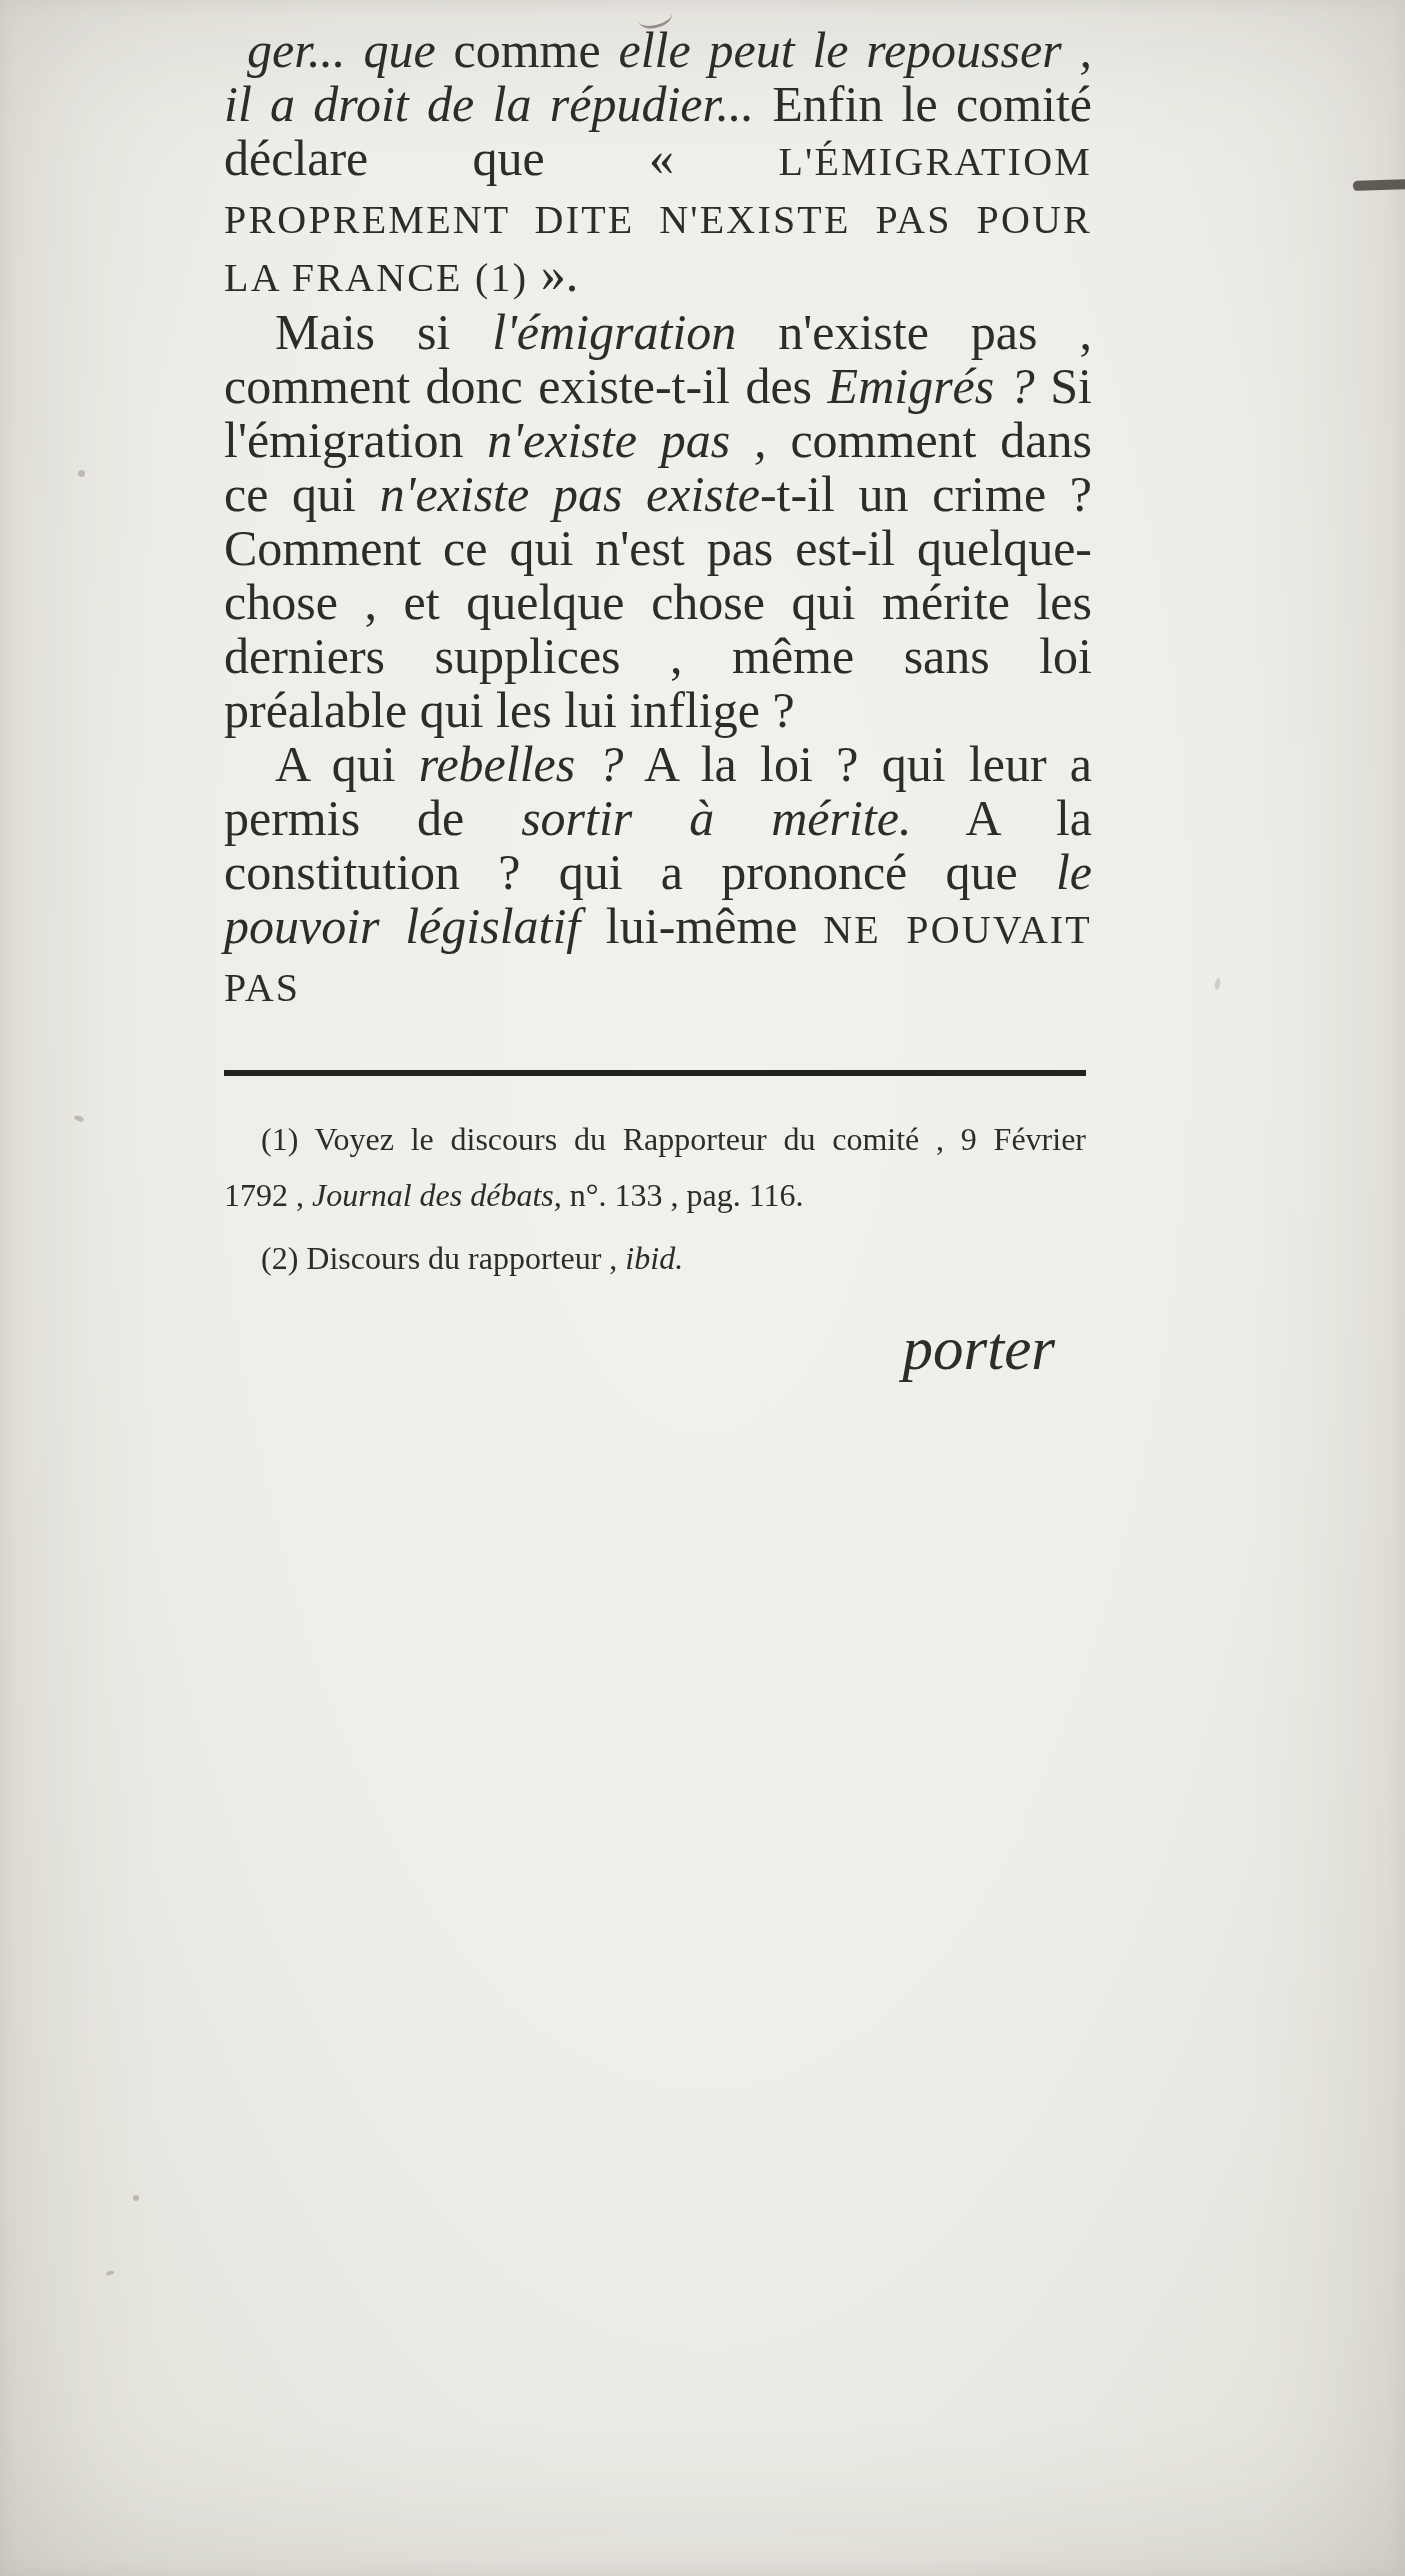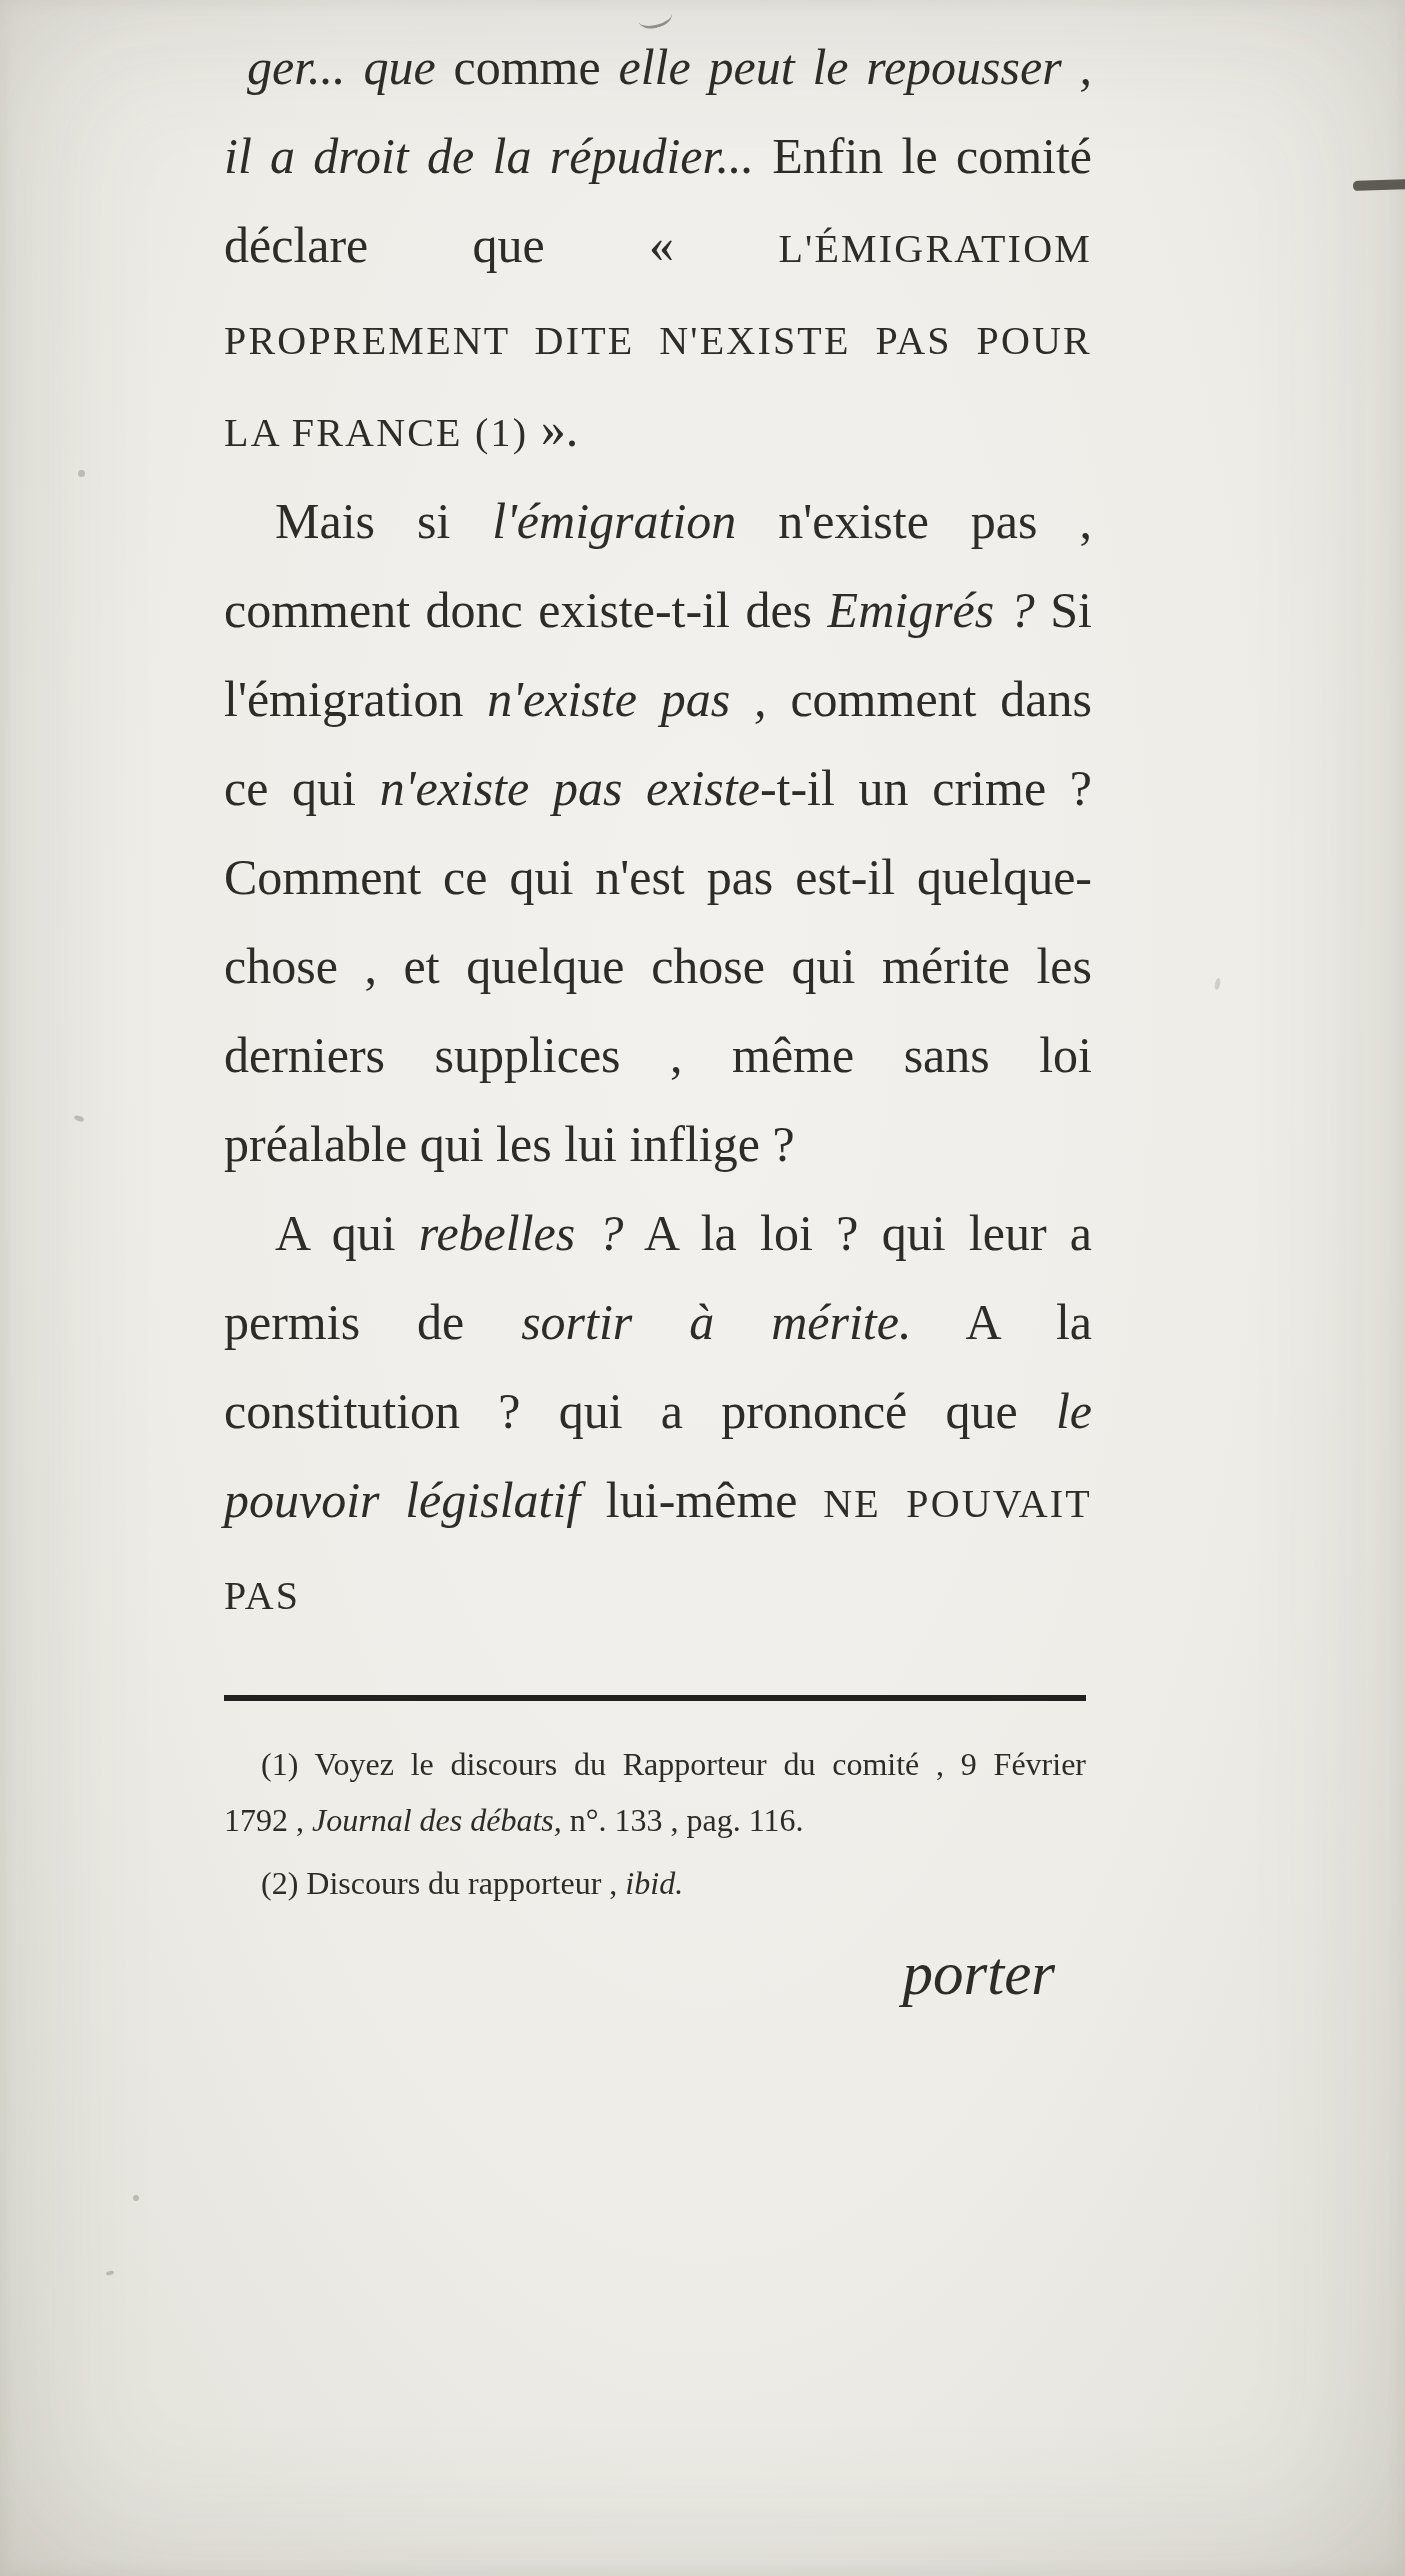--- a/index.html
+++ b/index.html
@@ -27,21 +27,21 @@
     letter-spacing: 4.4px;
   }
   .text-block {
     margin-left: 224px;
     width: 868px;
     margin-top: 23px;
   }
   .para {
     margin: 0;
     font-size: 50px;
-    line-height: 89px;
+    line-height: 54px;
     text-align: justify;
   }
   .para.first { text-indent: 23px; }
   .para.indent { text-indent: 51px; }
   .it { font-style: italic; }
   .sc { font-size: 0.80em; letter-spacing: 2.2px; }
   .rm { font-style: normal; }
   .rule {
     margin-left: 224px;
     margin-top: 55px;

